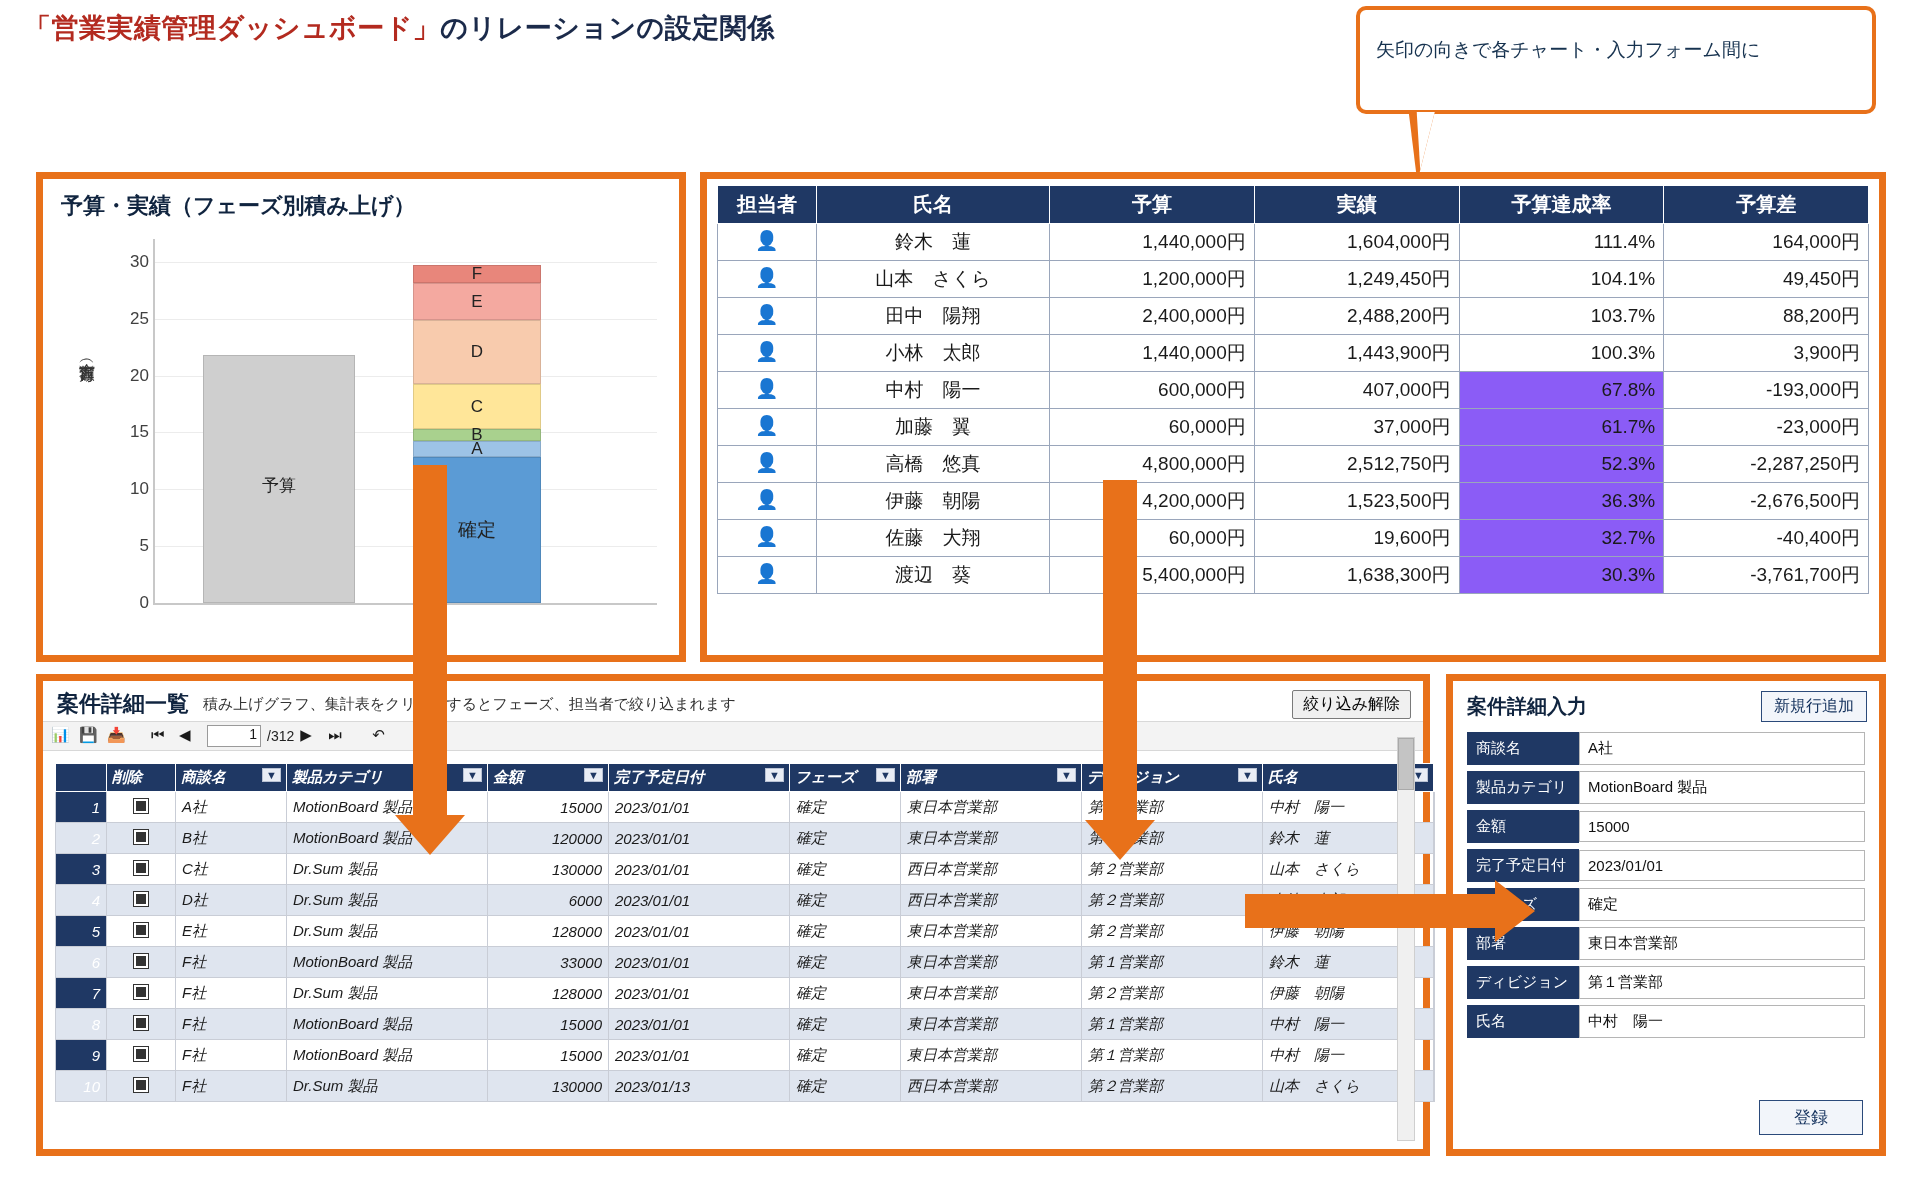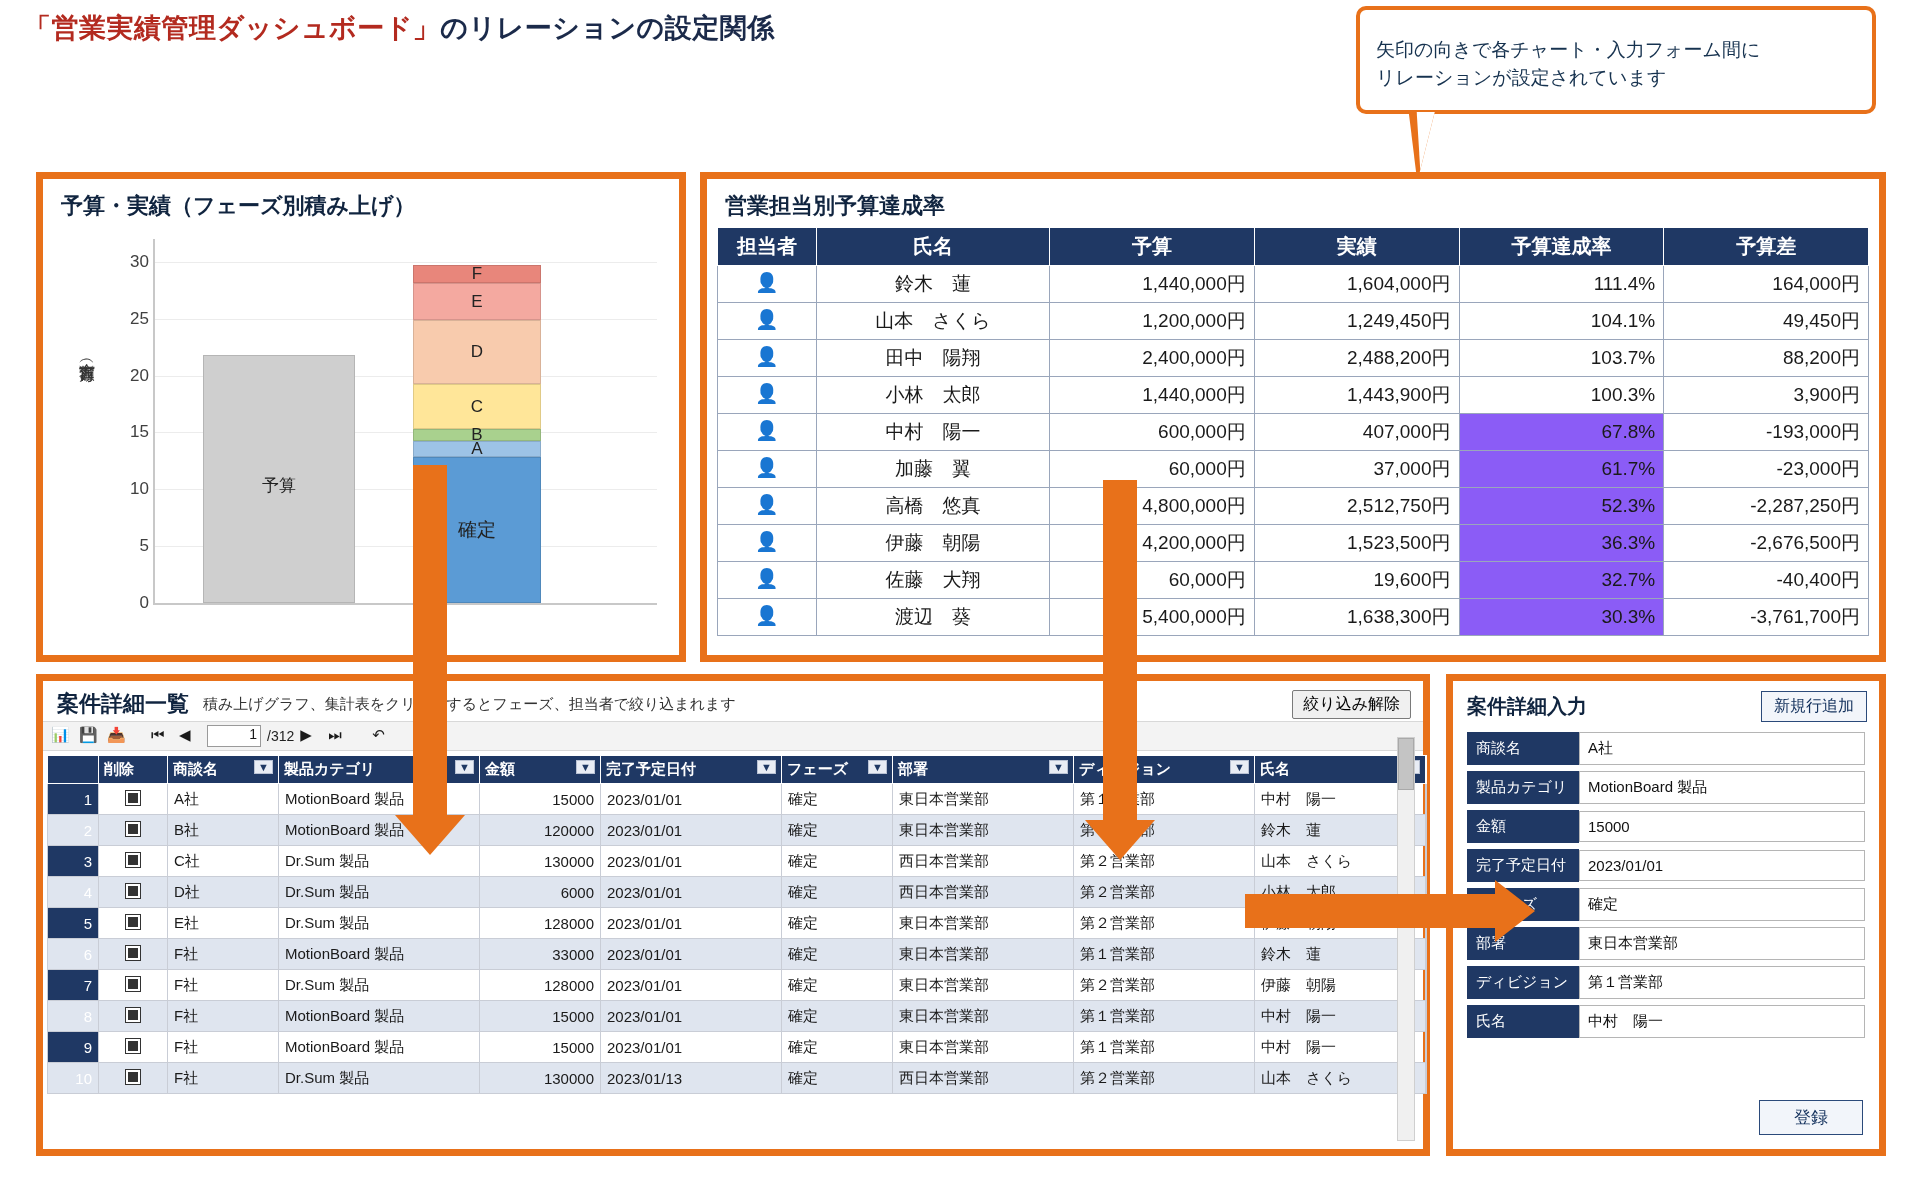--- a/index.html
+++ b/index.html
@@ -73,21 +73,21 @@
   .grid-title{font-size:22px;font-weight:bold;color:#10243f;}
   .grid-hint{font-size:15px;color:#333;}
   .grid-topbar{display:flex;align-items:center;gap:14px;padding:8px 12px 2px 14px;}
   .btn-clear{
     margin-left:auto;border:1px solid #7a7a7a;background:#f0f0f0;font-size:16px;padding:3px 10px;border-radius:2px;cursor:pointer;
   }
   .toolbar{display:flex;align-items:center;gap:6px;background:#f3f3f3;border-top:1px solid #d8d8d8;border-bottom:1px solid #d8d8d8;padding:3px 8px;font-size:15px;}
   .tb-ico{width:22px;height:20px;display:inline-block;}
   .pager-box{width:46px;height:20px;border:1px solid #9a9a9a;background:#fff;text-align:right;font-size:14px;padding:0 3px;}
   .pager-txt{font-size:14px;color:#222;}
-  .datagrid{margin:4px;width:100%;border-collapse:collapse;table-layout:fixed;}
+  .datagrid{margin:12px;width:100%;border-collapse:collapse;table-layout:fixed;font-style:italic;}
   .datagrid th{
     background:#1f3864;color:#fff;font-size:15px;font-weight:bold;padding:4px 5px;border:1px solid #fff;text-align:left;white-space:nowrap;
   }
   .datagrid th .flt{float:right;background:#e9edf5;color:#1f3864;font-size:11px;padding:0 3px;border:1px solid #b9c2d4;}
   .datagrid td{font-size:15px;border:1px solid #c9cdd6;padding:2px 6px;height:26px;white-space:nowrap;}
   .datagrid tr:nth-child(even) td{background:#dfe5ef;}
   .rownum{background:#1f3864;color:#fff;text-align:right;width:38px;font-size:15px;}
   .chk{width:14px;height:14px;border:1px solid #333;background:#fff;display:inline-block;position:relative;}
   .chk:after{content:"";position:absolute;left:2px;top:2px;right:2px;bottom:2px;background:#333;}
   .scrollbar{position:absolute;right:8px;top:56px;bottom:8px;width:16px;background:#f0f0f0;border:1px solid #cfcfcf;}
@@ -118,21 +118,20 @@
 </style>
 </head>
 <body>
 
 <div class="page-title">
   <span class="title-accent">「営業実績管理ダッシュボード」</span><span>のリレーションの設定関係</span>
 </div>
 
 <div class="callout">
   <div>矢印の向きで各チャート・入力フォーム間に</div>
-  <div>リレーションが設定されています</div>
 </div>
 <div class="callout-tail"></div>
 
 <div class="frame" id="panel-chart">
   <div class="panel-head">予算・実績（フェーズ別積み上げ）</div>
   <div class="chart-area">
     <div class="ylabel">金額（百万）</div>
     <div class="chart-plot">
 
       <div class="ytick" style="top:100%">0</div>
@@ -174,21 +173,20 @@
           </div>
         <div class="seg confirm" style="flex:1;background:#5b9bd5;">
             <span>確定</span>
           </div>
       </div>
     </div>
   </div>
 </div>
 
 <div class="frame" id="panel-table">
-  <div class="panel-head">営業担当別予算達成率</div>
   <table class="kpi">
     <thead>
       <tr>
         <th class="c-icon">担当者</th>
         <th class="c-name">氏名</th>
         <th>予算</th>
         <th>実績</th>
         <th>予算達成率</th>
         <th>予算差</th>
       </tr>

